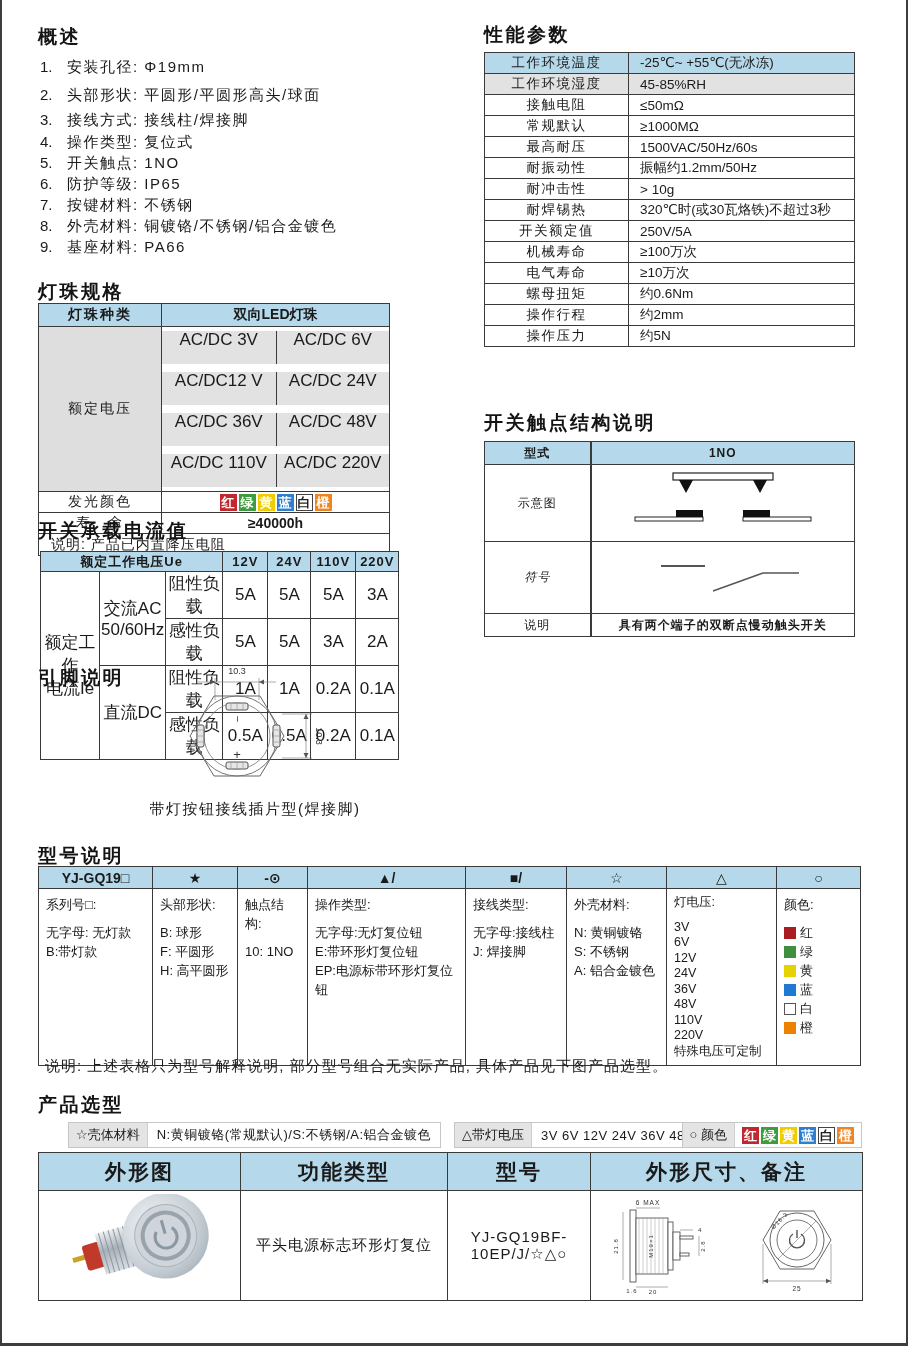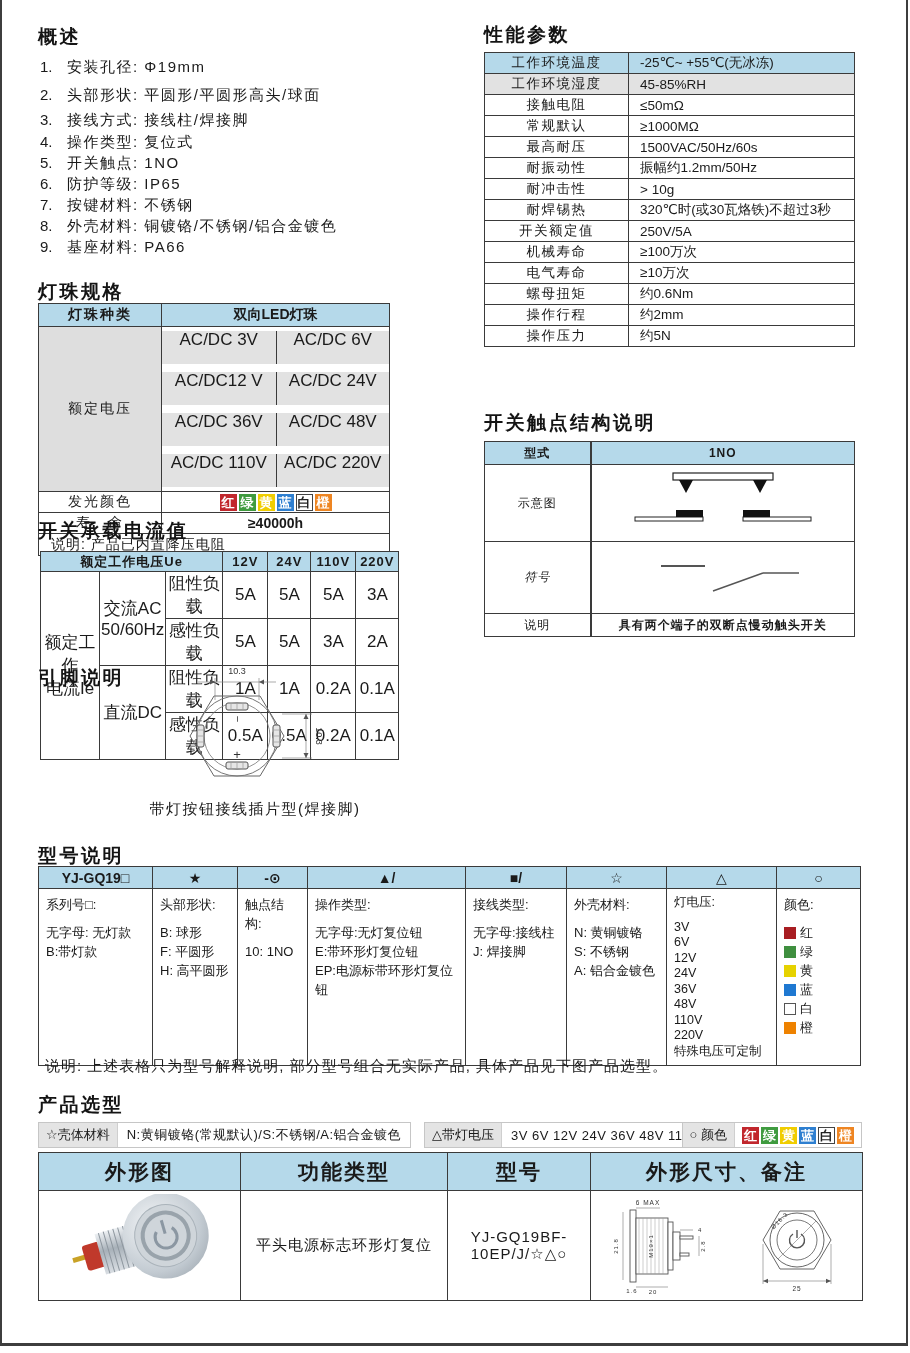--- a/index.html
+++ b/index.html
@@ -68,21 +68,21 @@
 #model-table th{ border:1px solid var(--bd); height:22px; background:var(--blue); font-size:14px; font-weight:bold;margin-top:28px; }
 #model-table td{ border:1px solid var(--bd); vertical-align:top; padding:6px 7px; height:160px; font-size:13px; }
 .m-line{ line-height:19px; }
 .m-gap{ height:9px; }
 .tight .m-line{ line-height:15.5px; font-size:12.5px; }
 .m-color-line{ display:flex; align-items:center; line-height:19px; }
 .m-sq{ width:12px; height:12px; display:inline-block; margin-right:4px; flex:none; }
 #model-note{ position:absolute; left:45px; top:1057px; width:840px; font-size:15px; letter-spacing:1px; }
 
 
-.legend{ position:absolute; top:1122px; height:26px; display:inline-flex; align-items:center; border:1px solid #c6c6c6; background:#fff; font-size:13px; }
+.legend{ position:absolute; top:1122px; height:26px; display:inline-flex; align-items:center; border:1px solid #c6c6c6; background:#fff; font-size:13px;margin-left:30px; }
 .legend-chip{ background:#e4e4e4; padding:0 7px; height:24px; line-height:24px; border-right:1px solid #cfcfcf; white-space:nowrap; }
 .legend-text{ padding:0 9px; white-space:nowrap; letter-spacing:0.5px; }
 #legend-1{ left:38px; }
 #legend-2{ left:424px; }
 #legend-3{ right:48px; }
 #legend-badges{ padding:0 6px; }
 #sel-table{ position:absolute; left:38px; top:1152px; width:824px; border-collapse:collapse; table-layout:fixed; }
 #sel-table th{ border:1px solid var(--bd); height:38px; background:var(--blue); font-size:21px; font-weight:bold; letter-spacing:2px; }
 #sel-table td{ border:1px solid var(--bd); height:110px; text-align:center; font-size:15px; letter-spacing:1px; }
 .dims-cell svg{ vertical-align:middle; }

